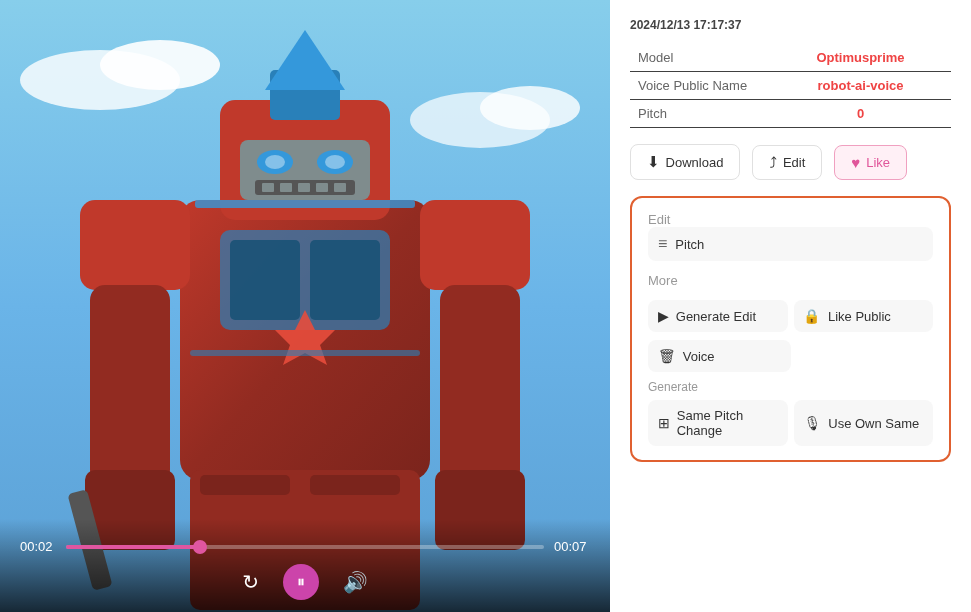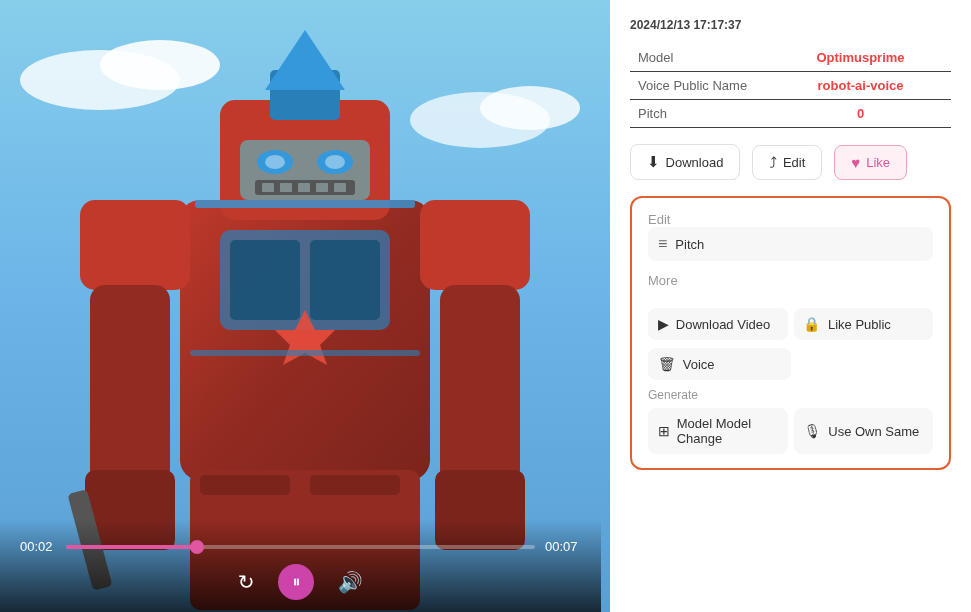--- a/index.html
+++ b/index.html
@@ -27,21 +27,21 @@
       width: 100%;
       height: 100%;
       background: linear-gradient(160deg, #87CEEB 0%, #5ba3d9 30%, #3a7ab5 60%, #2a5a8a 100%);
     }
 
     
     .media-controls {
       position: absolute;
       bottom: 0;
       left: 0;
-      right: 9px;
+      right: 0;
       background: linear-gradient(transparent, rgba(0,0,0,0.75));
       padding: 20px 20px 12px;
     }
 
     .progress-bar-container {
       display: flex;
       align-items: center;
       gap: 10px;
       margin-bottom: 10px;
     }
@@ -217,21 +217,21 @@
       font-size: 13px;
       color: #333;
       font-weight: 500;
       background: #f7f7f7;
       margin-bottom: 8px;
     }
 
     .more-label {
       font-size: 13px;
       color: #999;
-      margin-bottom: 20px;
+      margin-bottom: 12px;
       margin-top: 4px;
     }
 
     .more-grid {
       display: grid;
       grid-template-columns: 1fr 1fr;
       gap: 6px;
       margin-bottom: 8px;
     }
 
@@ -426,39 +426,39 @@
     <div class="section-item">
       <span style="font-size:16px; color:#666;">≡</span>
       <span>Pitch</span>
     </div>
 
     <div class="more-label">More</div>
 
     <div class="more-grid">
       <div class="more-item">
         <span style="font-size:14px;">▶</span>
-        <span>Download Video</span>
+        <span>Generate Edit</span>
       </div>
       <div class="more-item">
         <span style="font-size:14px;">🔒</span>
         <span>Like Public</span>
       </div>
     </div>
 
     <div class="delete-item">
       <span style="font-size:14px;">🗑</span>
       <span>Voice</span>
     </div>
 
     <div class="generate-label">Generate</div>
 
     <div class="generate-grid">
       <div class="generate-item">
         <span style="font-size:14px;">⊞</span>
-        <span>Model Model Change</span>
+        <span>Same Pitch Change</span>
       </div>
       <div class="generate-item">
         <span style="font-size:14px;">🎙</span>
         <span>Use Own Same</span>
       </div>
     </div>
   </div>
 </div>
 
 </body></html>

